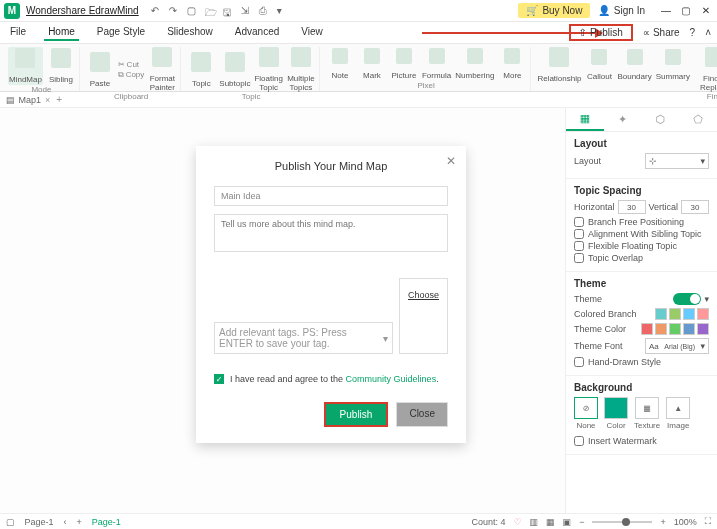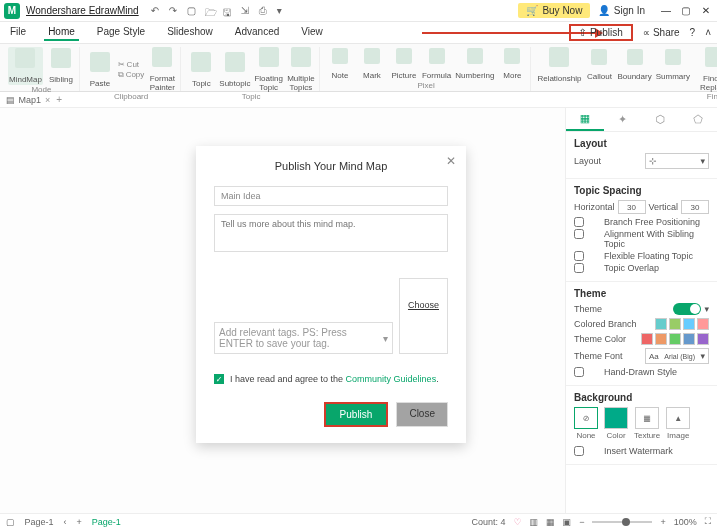--- a/index.html
+++ b/index.html
@@ -52,21 +52,21 @@
 
 .rpanel { width: 152px; border-left: 1px solid #eee; background: #fff; display: flex; flex-direction: column; font-size: 10px; overflow: hidden; }
 .rpanel-tabs { height: 24px; display: flex; border-bottom: 1px solid #eee; }
 .rpanel-tabs .ptab { flex: 1; display: flex; align-items: center; justify-content: center; font-size: 11px; color: #999; }
 .rpanel-tabs .ptab.active { color: #08a66b; border-bottom: 2px solid #08a66b; }
 .psection { padding: 6px 8px; border-bottom: 1px solid #f0f0f0; }
 .psection .phdr { font-size: 10px; font-weight: bold; margin-bottom: 4px; }
 .prow { display: flex; align-items: center; justify-content: space-between; margin: 3px 0; font-size: 9px; color: #555; }
 .prow .ctrl { display: flex; align-items: center; gap: 3px; }
 .spin { width: 28px; height: 14px; border: 1px solid #ccc; font-size: 8px; text-align: center; display: flex; align-items: center; justify-content: center; }
-.chk { display: flex; gap: 20px; font-size: 9px; color: #555; margin: 2px 0; }
+.chk { display: flex; align-items: center; gap: 4px; font-size: 9px; color: #555; margin: 2px 0; }
 .chk input { width: 10px; height: 10px; }
 .toggle { width: 28px; height: 12px; background: #08a66b; border-radius: 6px; position: relative; }
 .toggle:after { content: ""; position: absolute; width: 10px; height: 10px; background: #fff; border-radius: 50%; right: 1px; top: 1px; }
 .swatches { display: flex; gap: 2px; }
 .swatch { width: 12px; height: 12px; border: 1px solid #ccc; }
 .select { height: 16px; border: 1px solid #ccc; font-size: 9px; display: flex; align-items: center; padding: 0 3px; justify-content: space-between; width: 64px; }
 .bg-opts { display: flex; gap: 6px; }
 .bg-opt { display: flex; flex-direction: column; align-items: center; gap: 2px; font-size: 8px; color: #666; }
 .bg-opt .bx { width: 24px; height: 22px; border: 1px solid #ccc; display: flex; align-items: center; justify-content: center; }
 .bg-opt.active .bx { border-color: #08a66b; }
@@ -80,21 +80,21 @@
 .slider:after { content:""; width:8px; height:8px; background:#666; border-radius:50%; position:absolute; left:30px; top:-3px; }
 
 
 .dialog { position: absolute; width: 270px; left: 196px; top: 146px; background: #fff; box-shadow: 0 4px 12px rgba(0,0,0,0.18); padding: 14px 18px 16px; }
 .dialog .dclose { position: absolute; right: 10px; top: 8px; font-size: 12px; color: #888; cursor: pointer; }
 .dialog .dtitle { text-align: center; font-size: 11px; margin-bottom: 14px; }
 .dialog input.dinp, .dialog textarea { width: 100%; border: 1px solid #ddd; font-size: 9px; padding: 4px 6px; color: #888; margin-bottom: 8px; font-family: inherit; }
 .dialog textarea { height: 38px; resize: none; }
 .dialog .tagrow { display: flex; gap: 6px; margin-top: 16px; }
 .dialog .tagrow .taginp { flex: 1; border: 1px solid #ddd; font-size: 10px; padding: 4px; color: #999; display: flex; align-items: center; justify-content: flex-end; margin-top: 44px; }
-.dialog .choose { border: 1px solid #ddd; padding: 21px 8px; font-size: 9px; text-decoration: underline; }
+.dialog .choose { border: 1px solid #ddd; padding: 11px 8px; font-size: 9px; text-decoration: underline; }
 .dialog .agree { display: flex; align-items: center; gap: 6px; font-size: 9px; margin-top: 20px; color: #444; }
 .dialog .agree .chkbx { width: 10px; height: 10px; background: #08a66b; display:flex; align-items:center; justify-content:center; color:#fff; font-size:8px; }
 .dialog .agree a { color: #08a66b; text-decoration: none; }
 .dialog .dbtns { display: flex; justify-content: flex-end; gap: 8px; margin-top: 18px; }
 .dialog .pub-btn { background: #08a66b; color: #fff; border: 2px solid #d43b2a; padding: 5px 14px; font-size: 10px; }
 .dialog .close-btn { border: 1px solid #ddd; padding: 5px 12px; font-size: 10px; background: #a3a3a3; }
 </style>
 </head>
 <body>
 

